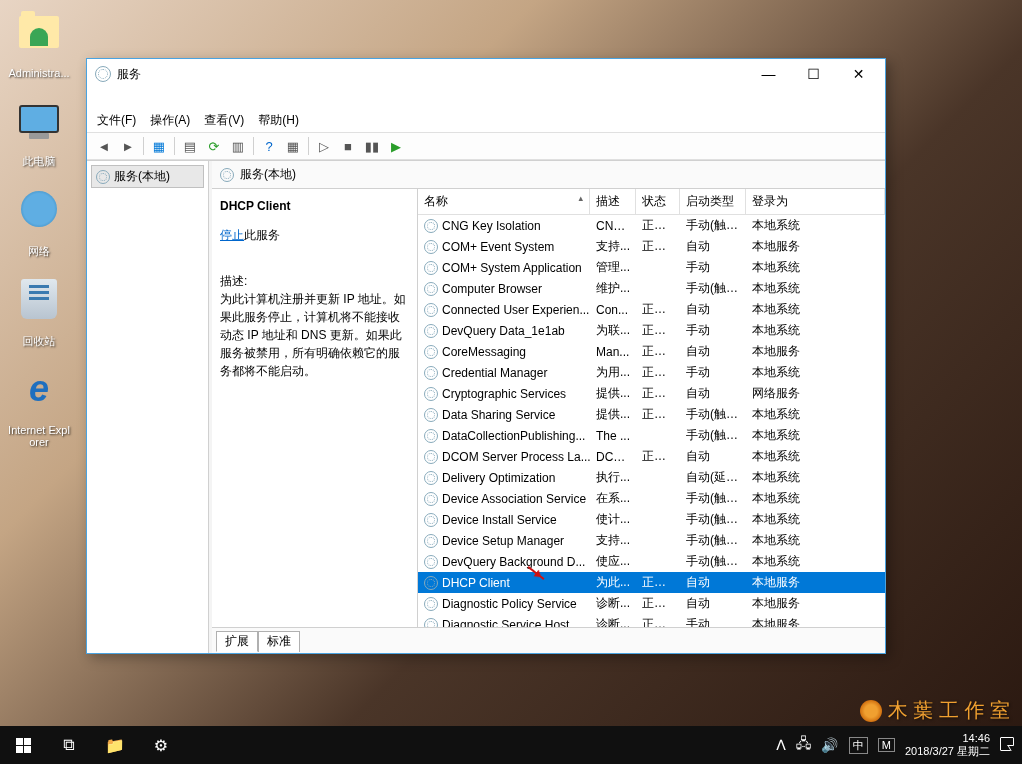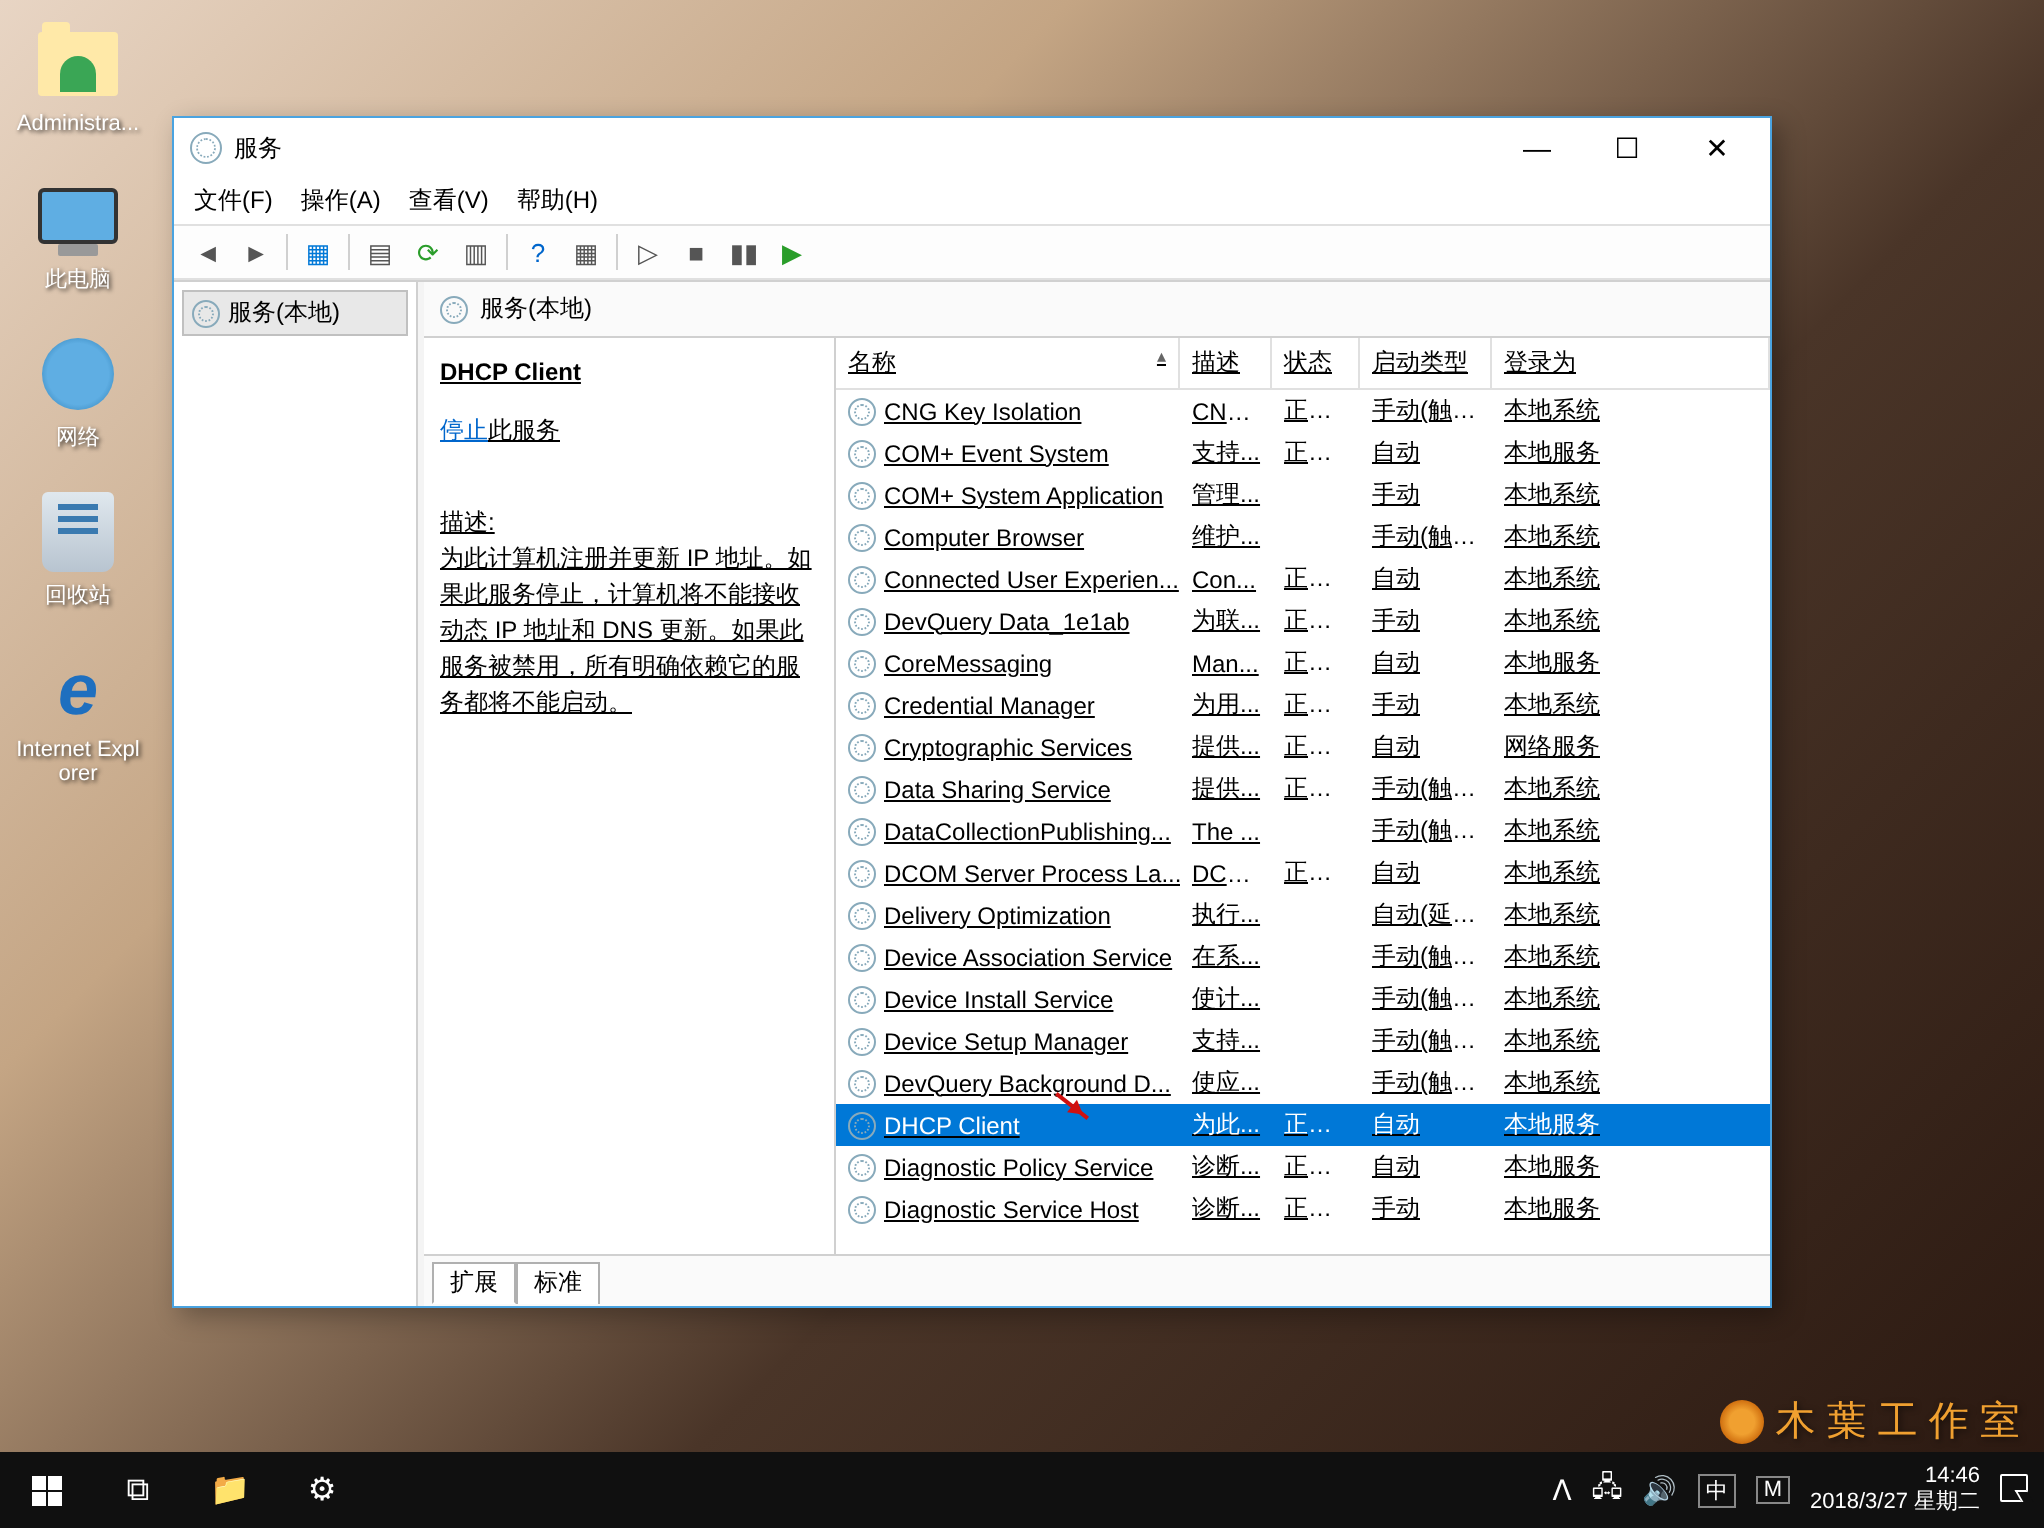--- a/index.html
+++ b/index.html
@@ -1,50 +1,50 @@
 <!DOCTYPE html>
 <html><head>
 <meta charset="utf-8">
 <style>
 * { box-sizing: border-box; margin: 0; padding: 0; font-family: "Microsoft YaHei", "Segoe UI", Tahoma, sans-serif; }
 body { width: 1022px; height: 764px; overflow: hidden; position: relative; background: linear-gradient(135deg, #e8d5c4 0%, #c4a584 30%, #4a3528 60%, #2a1810 100%); }
 .desktop { position: absolute; inset: 0; }
 .watermark { position: absolute; right: 12px; bottom: 40px; color: #f0a030; font-size: 20px; font-weight: normal; text-shadow: 1px 1px 3px rgba(0,0,0,0.6); display: flex; align-items: center; gap: 6px; }
 .watermark-icon { width: 22px; height: 22px; background: radial-gradient(circle, #f0a030 40%, #d07010 70%); border-radius: 50%; }
 .desktop-icons { position: absolute; left: 8px; top: 10px; display: flex; flex-direction: column; gap: 18px; }
-.desktop-icon { width: 62px; display: flex; flex-direction: column; align-items: center; gap: 2px; cursor: pointer; }
+.desktop-icon { width: 62px; display: flex; flex-direction: column; align-items: center; gap: 13px; cursor: pointer; }
 .desktop-icon .ico { width: 44px; height: 44px; display: flex; align-items: center; justify-content: center; }
 .desktop-icon .lbl { font-size: 11px; color: #fff; text-align: center; text-shadow: 1px 1px 2px rgba(0,0,0,0.8); word-break: break-all; }
 .ico-folder { width: 40px; height: 32px; background: #ffe9a8; border-radius: 2px; position: relative; }
 .ico-folder::before { content: ''; position: absolute; top: -5px; left: 2px; width: 14px; height: 6px; background: #ffe9a8; border-radius: 2px 2px 0 0; }
 .ico-folder-user { position: absolute; bottom: 2px; left: 50%; transform: translateX(-50%); width: 18px; height: 18px; background: #3aa655; border-radius: 50% 50% 0 0; }
 .ico-pc { width: 40px; height: 28px; background: #5faee3; border: 2px solid #333; border-radius: 3px; position: relative; }
 .ico-pc::after { content: ''; position: absolute; bottom: -8px; left: 50%; transform: translateX(-50%); width: 20px; height: 6px; background: #999; border-radius: 1px; }
 .ico-net { width: 36px; height: 36px; background: radial-gradient(circle, #5faee3 60%, #2a7ab0 95%); border-radius: 50%; }
 .ico-bin { width: 36px; height: 40px; background: linear-gradient(#e0e8ee, #b8c4d0); border-radius: 3px 3px 6px 6px; position: relative; }
 .ico-bin::before { content: ''; position: absolute; top: 6px; left: 50%; transform: translateX(-50%); width: 20px; height: 3px; background: #3a7ab0; box-shadow: 0 6px 0 #3a7ab0, 0 12px 0 #3a7ab0; }
 .ico-ie { font-size: 36px; color: #1e6fbf; font-weight: bold; font-style: italic; }
 .window { position: absolute; left: 86px; top: 58px; width: 800px; height: 596px; background: #fff; border: 1px solid #4aa3e0; box-shadow: 4px 4px 12px rgba(0,0,0,0.3); display: flex; flex-direction: column; }
 .titlebar { display: flex; align-items: center; height: 30px; padding: 0 4px 0 8px; font-size: 12px; }
 .titlebar-icon { width: 16px; height: 16px; margin-right: 6px; border: 1px solid #8ab; border-radius: 50%; position: relative; }
 .titlebar-icon::before, .gear-small::before { content: ''; position: absolute; inset: 2px; border: 1px dotted #8ab; border-radius: 50%; }
 .title-spacer { flex: 1; }
 .title-btn { width: 45px; height: 28px; display: flex; align-items: center; justify-content: center; font-size: 14px; cursor: pointer; }
-.menubar { display: flex; gap: 14px; padding: 3px 10px; font-size: 12px; }
+.menubar { display: flex; gap: 14px; padding: 3px 10px; font-size: 12px; margin-top: 20px; }
 .menubar span { cursor: pointer; }
 .toolbar { display: flex; align-items: center; padding: 2px 6px; gap: 2px; border-top: 1px solid #e0e0e0; border-bottom: 1px solid #e0e0e0; background: #fdfdfd; }
 .tb-btn { width: 22px; height: 22px; display: flex; align-items: center; justify-content: center; font-size: 13px; cursor: pointer; color: #555; border: 1px solid transparent; }
 .tb-sep { width: 1px; height: 18px; background: #d0d0d0; margin: 0 2px; }
 .body { flex: 1; display: flex; border-top: 1px solid #d0d0d0; overflow: hidden; }
 .left-pane { width: 122px; background: #fff; border-right: 1px solid #d0d0d0; padding: 4px; }
 .left-item { display: flex; align-items: center; gap: 4px; padding: 2px 4px; font-size: 12px; background: #e8e8e8; border: 1px solid #c0c0c0; }
 .gear-small { width: 14px; height: 14px; border: 1px solid #8ab; border-radius: 50%; position: relative; flex-shrink: 0; }
 .right-pane { flex: 1; display: flex; flex-direction: column; border-left: 3px solid #f4f4f4; }
 .right-header { display: flex; align-items: center; gap: 6px; padding: 5px 8px; font-size: 12px; border-bottom: 1px solid #d0d0d0; background: #fafafa; }
-.content { flex: 1; display: flex; overflow: hidden; text-decoration: underline; }
+.content { flex: 1; display: flex; overflow: hidden; }
 .detail-pane { width: 205px; padding: 10px 8px 8px 8px; font-size: 12px; overflow: hidden; }
 .detail-pane h3 { font-size: 12px; font-weight: bold; margin-bottom: 14px; }
 .detail-pane a { color: #0066cc; text-decoration: underline; cursor: pointer; }
 .detail-pane .desc { margin-top: 28px; line-height: 1.5; }
 .list-pane { flex: 1; display: flex; flex-direction: column; border-left: 1px solid #d0d0d0; overflow: hidden; position: relative; }
 .list-header { display: flex; font-size: 12px; border-bottom: 1px solid #e0e0e0; flex-shrink: 0; }
 .list-header .col { padding: 4px 6px; border-right: 1px solid #e0e0e0; white-space: nowrap; overflow: hidden; cursor: pointer; display: flex; align-items: flex-start; }
 .sort-ind { margin-left: auto; font-size: 9px; color: #666; }
 .list-body { flex: 1; overflow-y: scroll; overflow-x: hidden; }
 .list-body::-webkit-scrollbar { width: 16px; }

